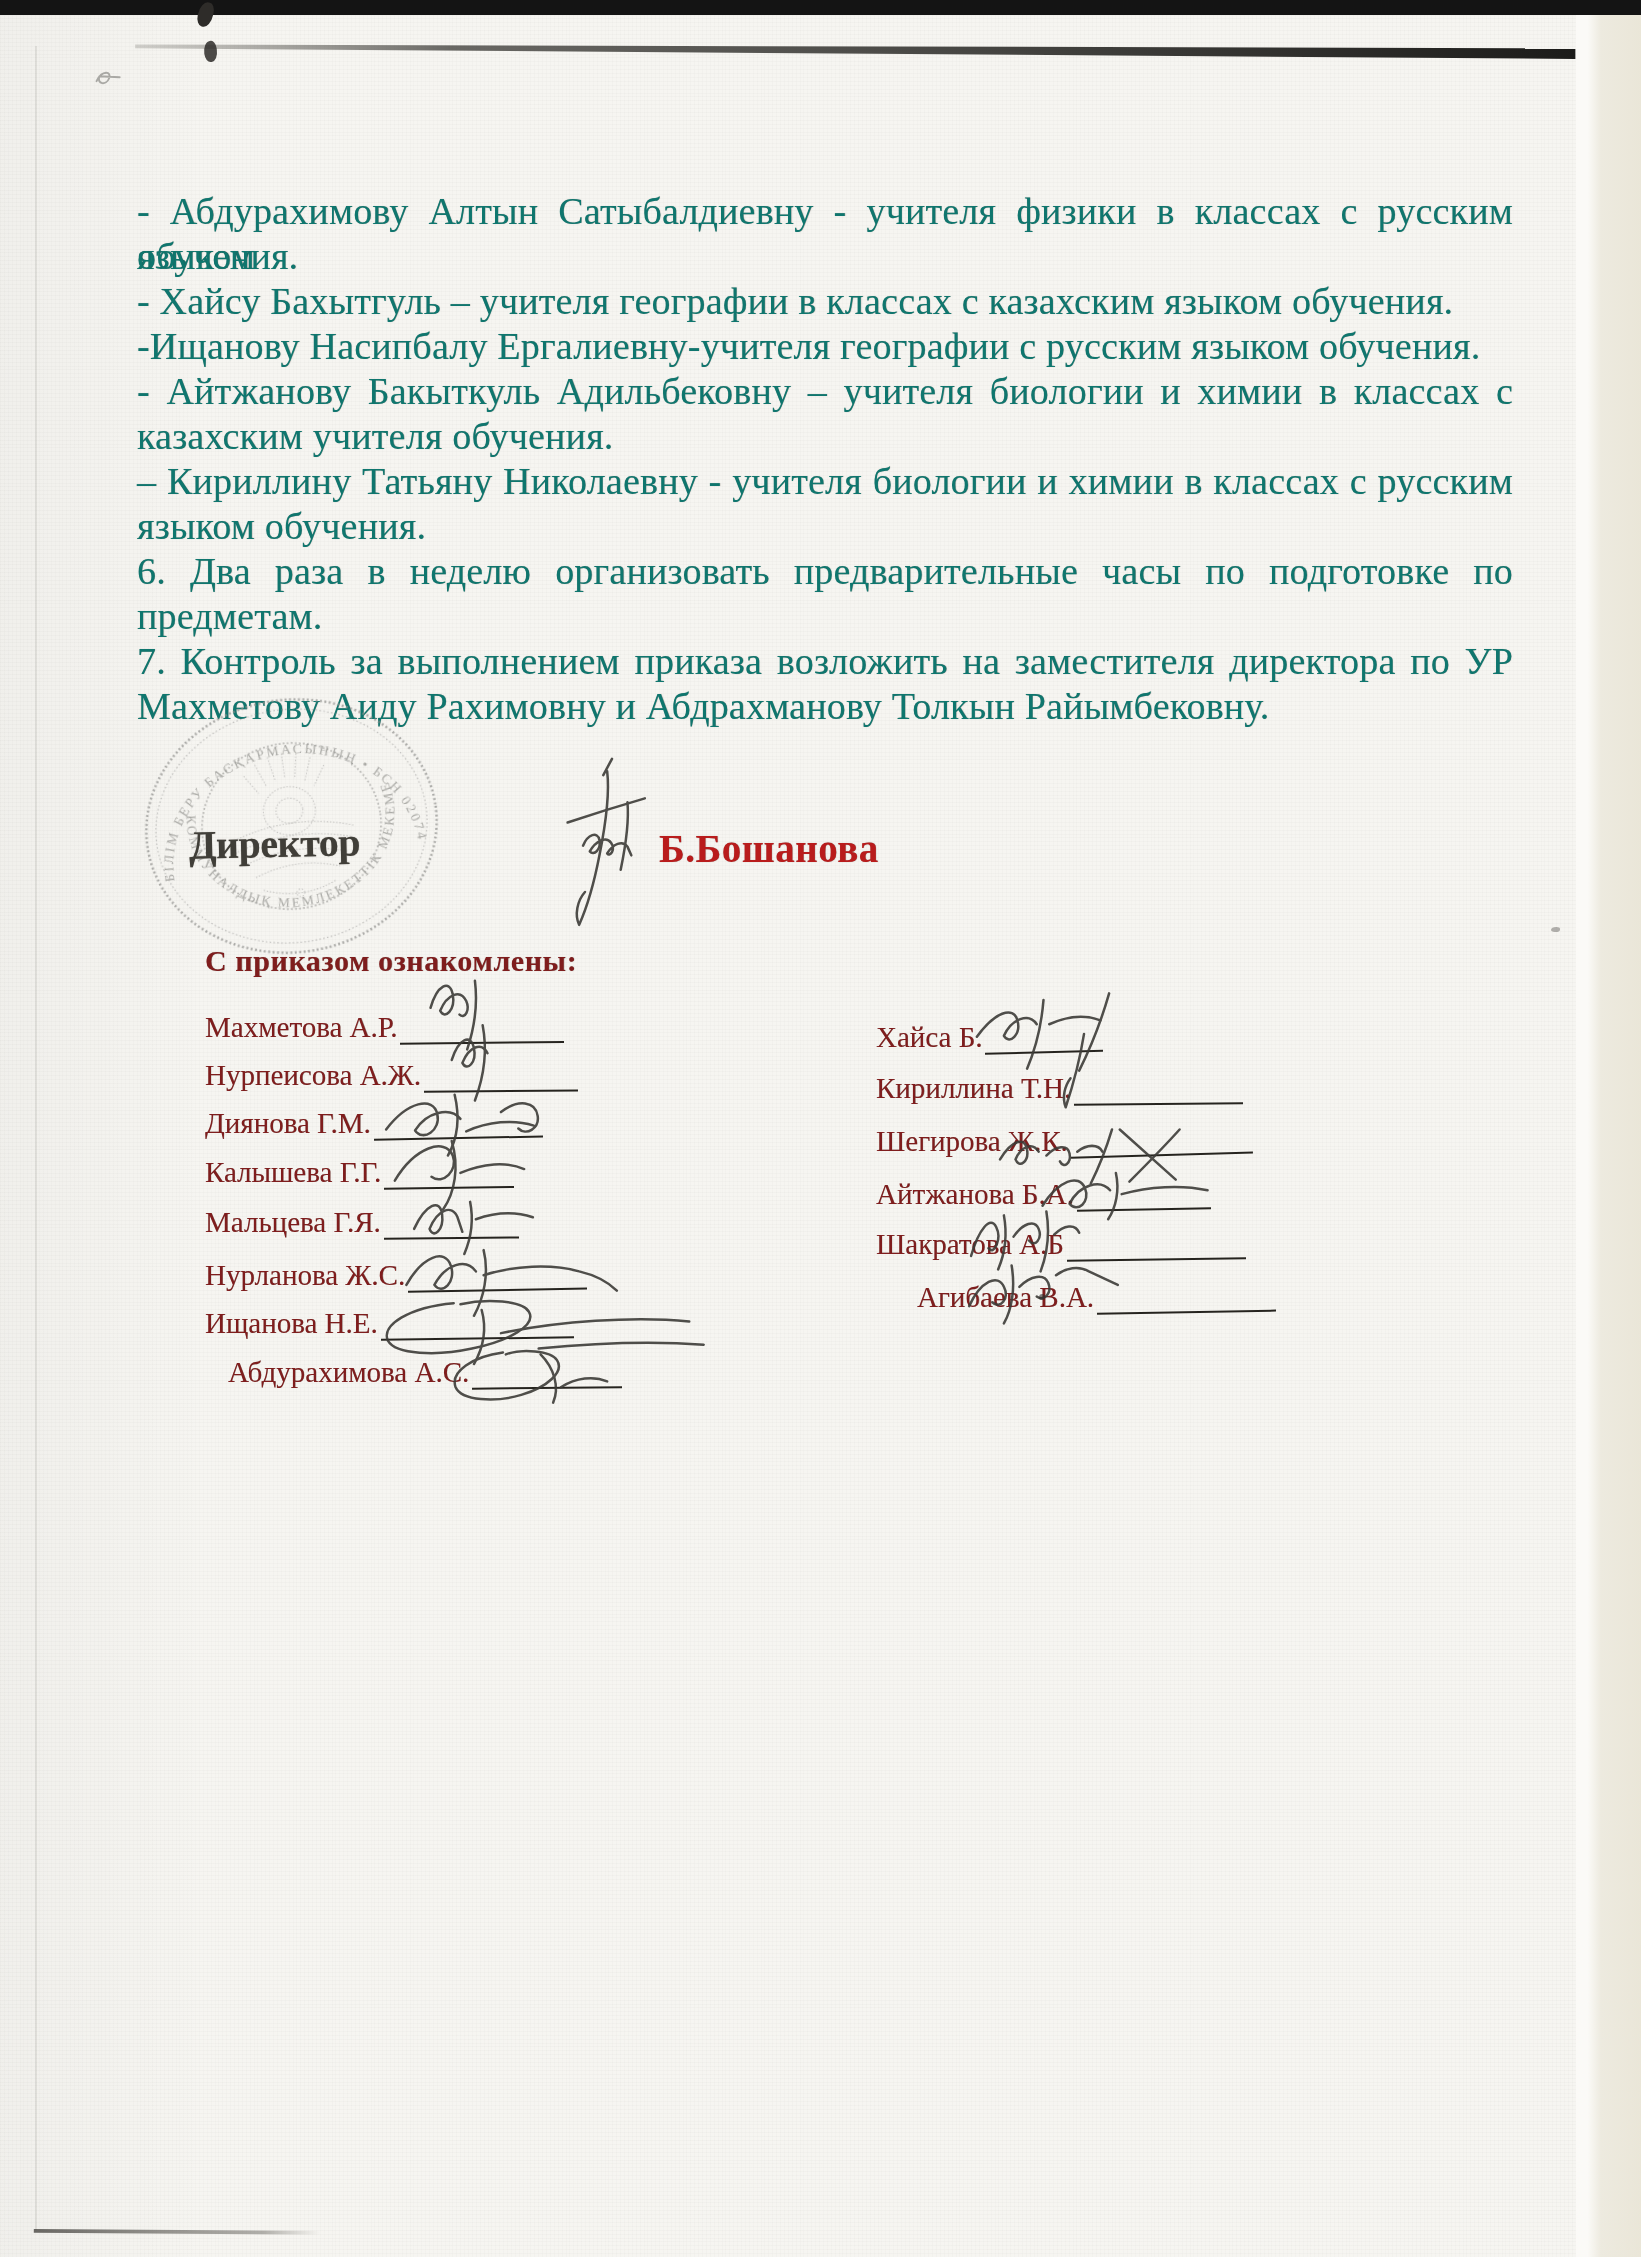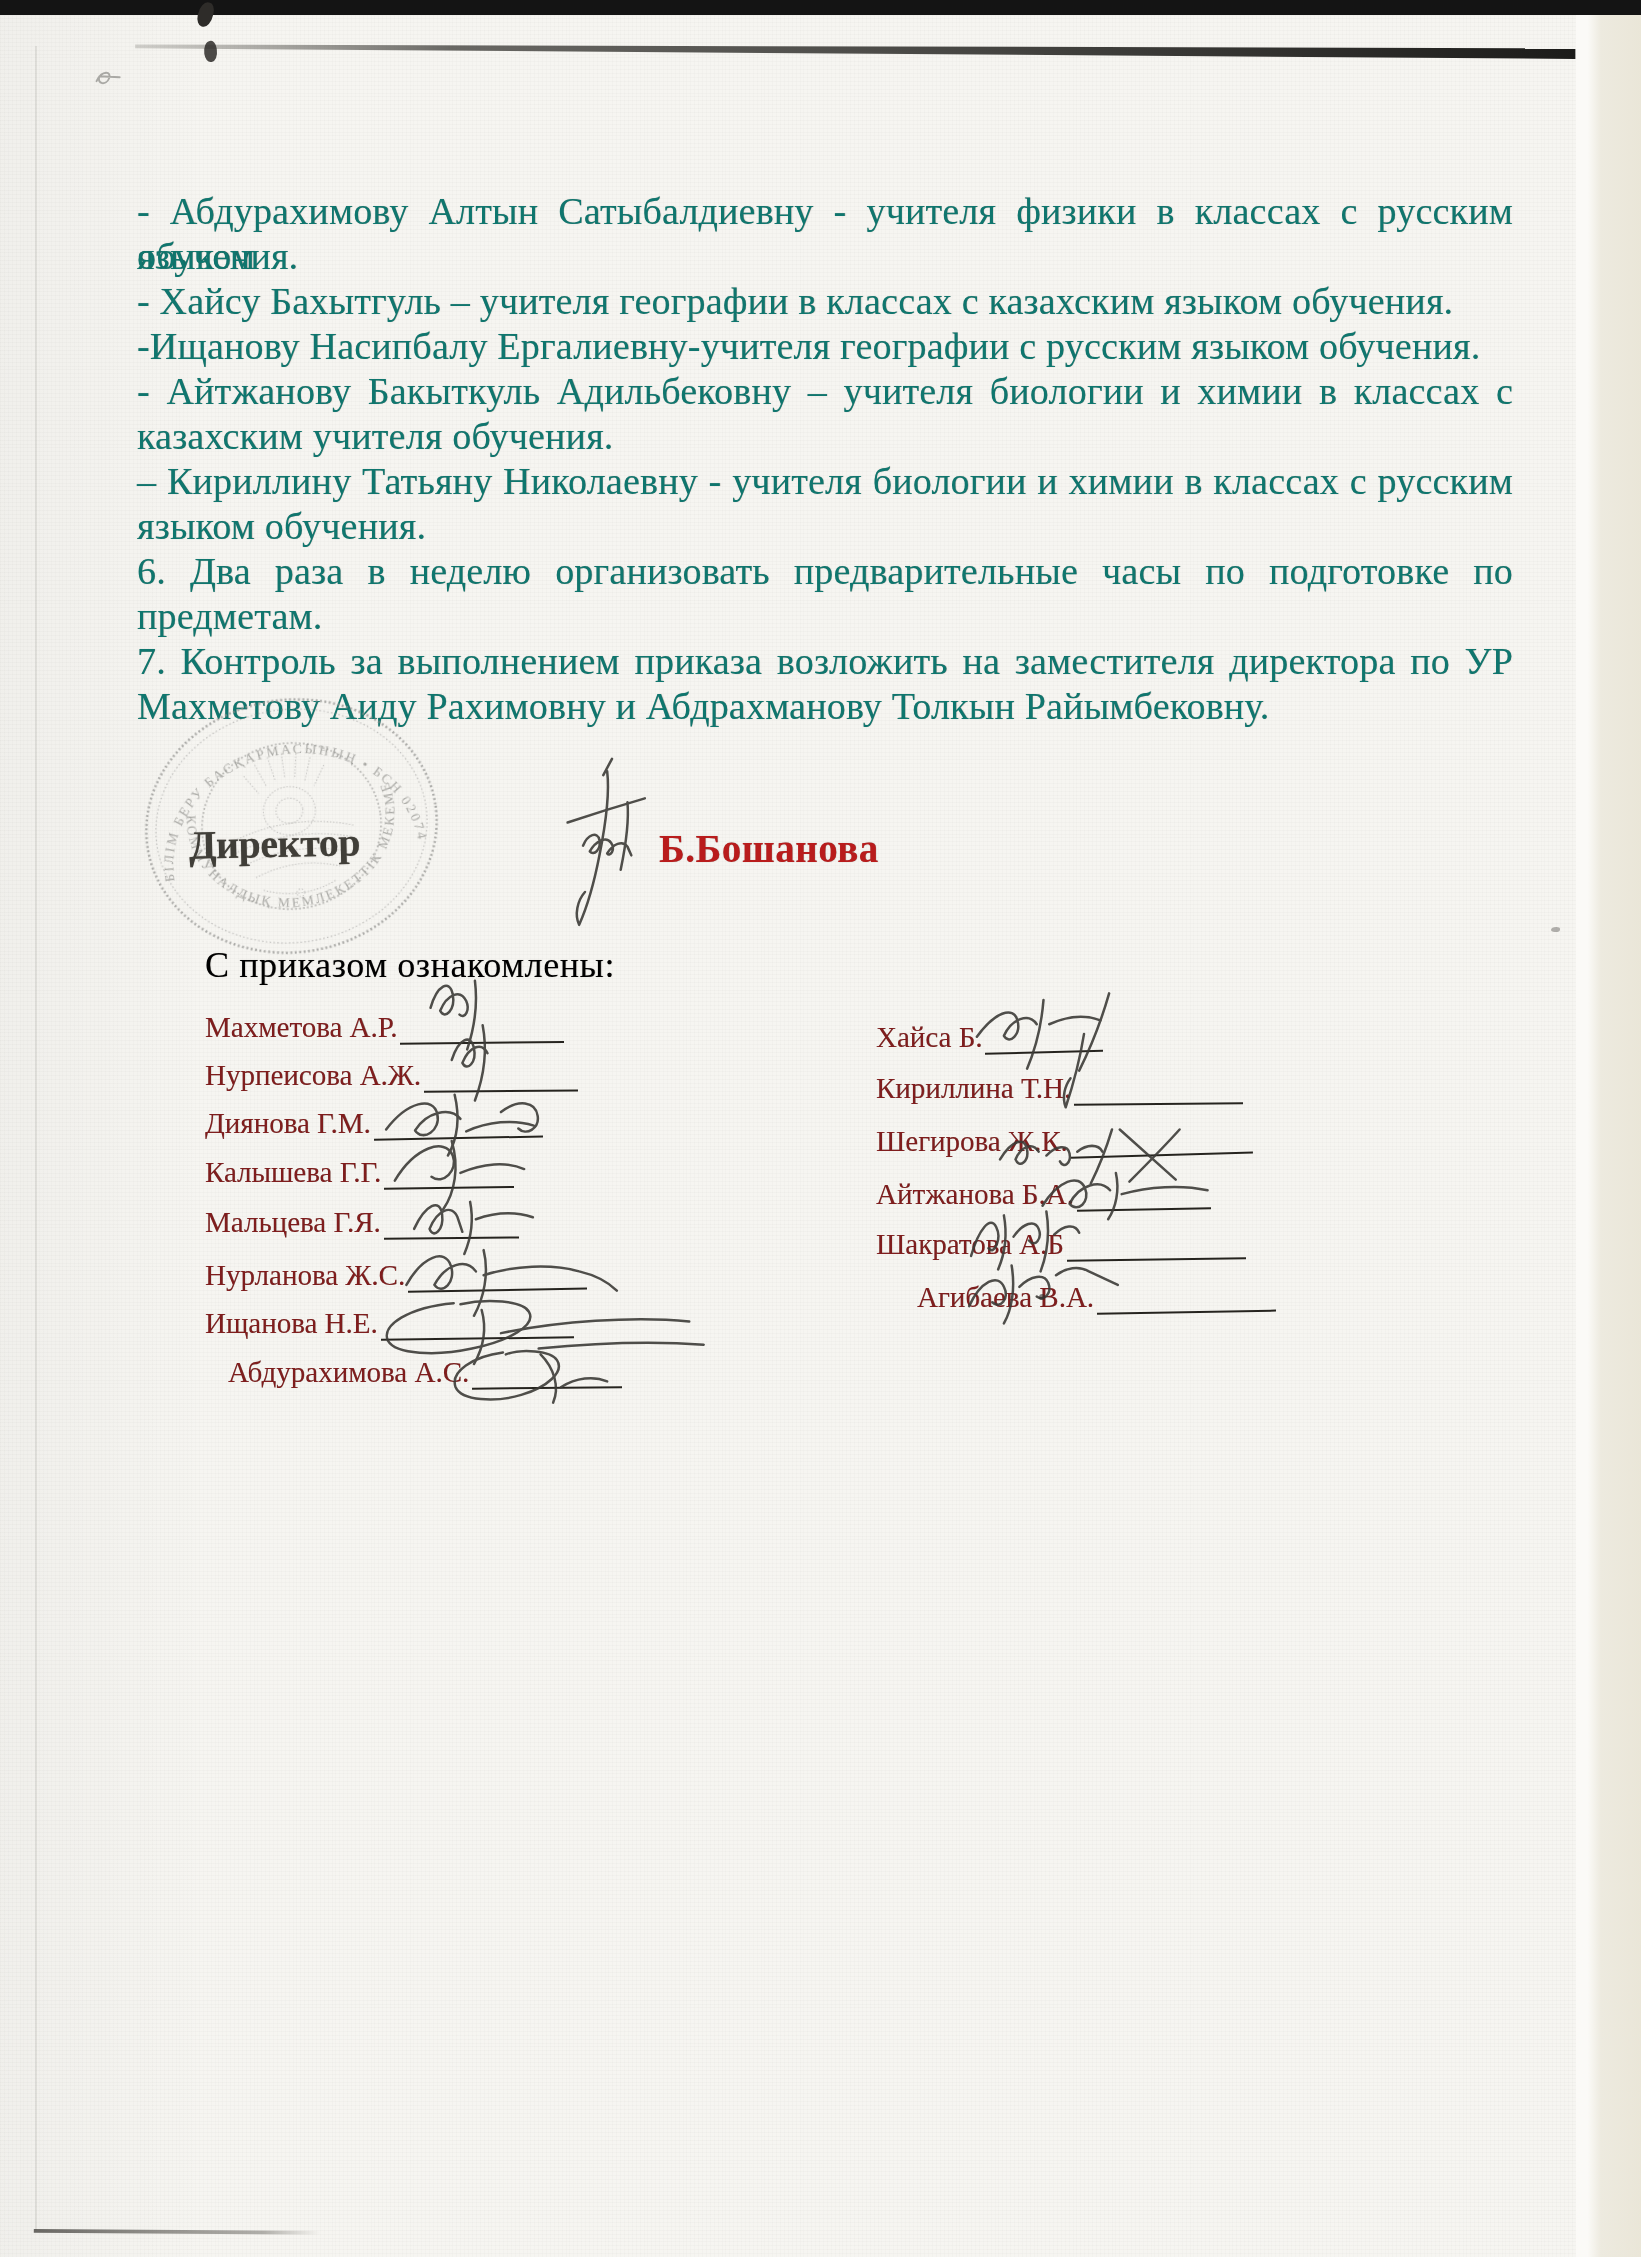--- a/index.html
+++ b/index.html
@@ -22,21 +22,21 @@
   .bodytext{position:absolute;left:137px;top:189px;width:1376px;font-size:38px;line-height:45px;
             color:#0f766e;text-shadow:0.3px 0.4px 0.7px rgba(64,60,52,.45);letter-spacing:0.2px;}
   .bl{height:45px;white-space:nowrap;}
   .bl.j{white-space:normal;text-align:justify;text-align-last:justify;}
   
   .stamp{position:absolute;left:141px;top:693px;width:301px;height:266px;opacity:.92;}
   .director-label{position:absolute;left:189px;top:820px;font-size:40px;font-weight:bold;color:#403e38;
             letter-spacing:-0.5px;transform:rotate(-1.2deg);text-shadow:0 0 1px rgba(70,66,58,.55);}
   .director-name{position:absolute;left:659px;top:826px;font-size:39px;font-weight:bold;color:#b91c1c;
             letter-spacing:0.5px;text-shadow:0.3px 0.4px 0.8px rgba(64,60,52,.5);}
-  .ack-heading{position:absolute;left:205px;top:944px;font-size:36px;font-weight:normal;color:#000000;
+  .ack-heading{position:absolute;left:205px;top:944px;font-size:30px;font-weight:bold;color:#7f1d1d;
             letter-spacing:0.6px;text-shadow:0.3px 0.4px 0.7px rgba(64,60,52,.5);}
   
   .sigrow{position:absolute;white-space:nowrap;font-size:29px;color:#7f1d1d;
           text-shadow:0.3px 0.3px 0.6px rgba(64,60,52,.45);}
   .ln{display:inline-block;height:1.9px;border-bottom:2.1px solid #26241f;margin-left:2.9px;
       transform-origin:left center;}
   
   .speck{position:absolute;background:#2e2c29;border-radius:60% 40% 55% 45%;}
 </style>
 </head>

